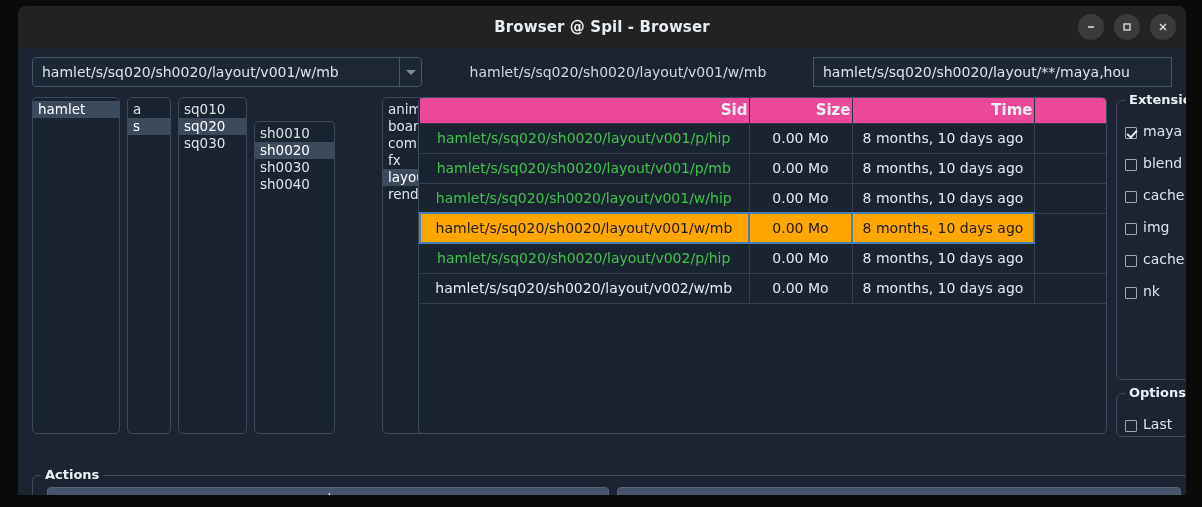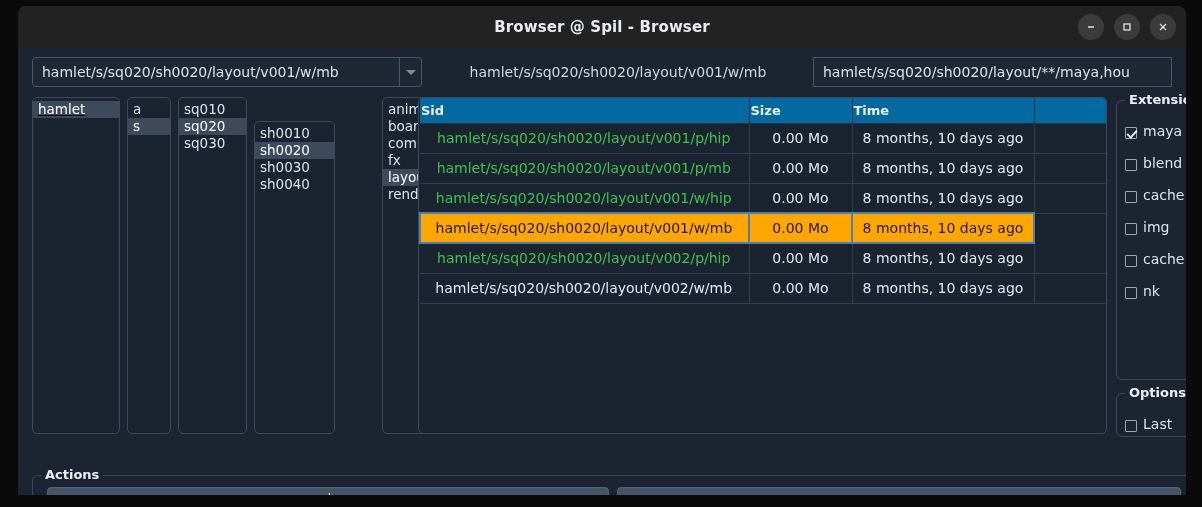--- a/index.html
+++ b/index.html
@@ -143,21 +143,21 @@
     display: flex;
     gap: 7px;
   }
   .listbox {
     background: #1a2330;
     border: 1px solid #3c4a5c;
     border-radius: 5px;
     padding: 3px 0 0 0;
     overflow: hidden;
   }
-  .lb-w1 { width: 88px; text-decoration: underline; }
+  .lb-w1 { width: 88px; }
   .lb-w2 { width: 44px; }
   .lb-w3 { width: 69px; }
   .lb-w4 { width: 81px; margin-top: 24px; }
   .lb-w5 { width: 77px; margin-left: 40px; }
   .lb-item {
     height: 17px;
     line-height: 17px;
     padding: 0 5px;
     color: #dde4ea;
     font-size: 13.5px;
@@ -177,28 +177,28 @@
     border: 1px solid #3c4a5c;
     border-radius: 5px;
     overflow: hidden;
   }
   table.filetable {
     border-collapse: collapse;
     width: 100%;
     table-layout: fixed;
   }
   table.filetable th {
-    background: #0369a1;
+    background: #ec4899;
     color: #eef2f6;
-    font-size: 13px;
+    font-size: 15px;
     font-weight: bold;
     height: 25px;
     border-right: 1px solid #2b3441;
     border-bottom: 1px solid #2b3441;
-    text-align: left;
+    text-align: right;
   }
   table.filetable td {
     height: 30px;
     font-size: 14px;
     border-right: 1px solid #333f4e;
     border-bottom: 1px solid #333f4e;
     text-align: center;
     white-space: nowrap;
     overflow: hidden;
   }

